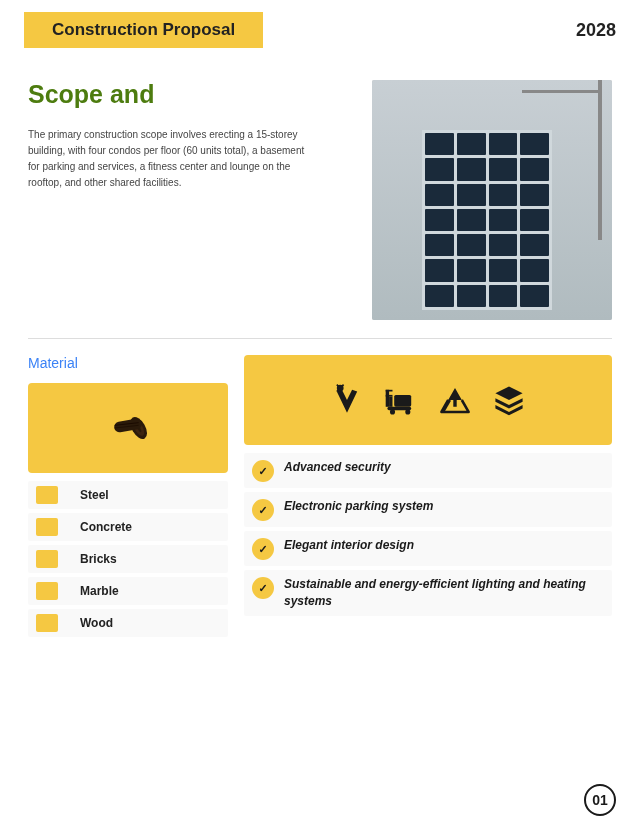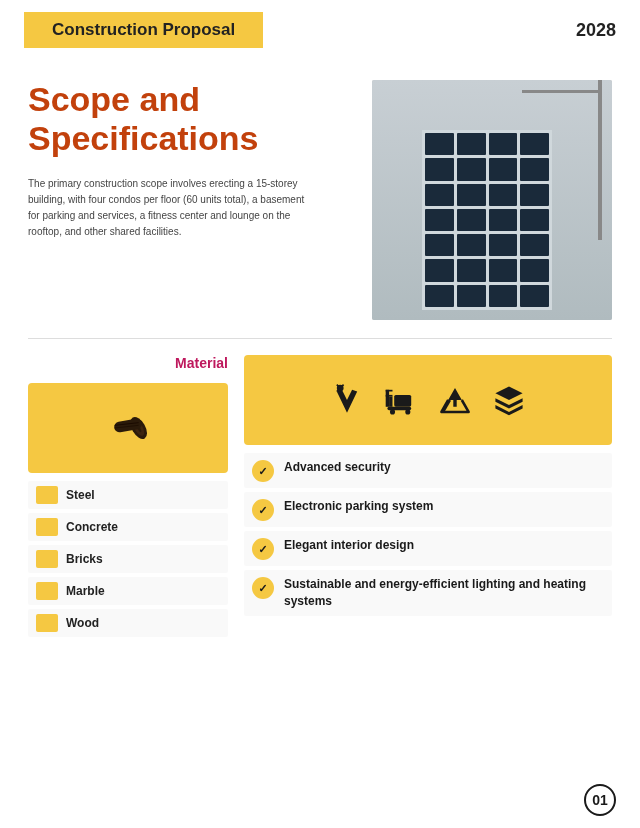--- a/index.html
+++ b/index.html
@@ -37,23 +37,23 @@
     
     .main {
       padding: 20px 28px 0 28px;
       display: flex;
       gap: 20px;
     }
     .main-left {
       flex: 1;
     }
     .page-title {
-      font-size: 34px;
+      font-size: 25px;
       font-weight: 900;
-      color: #c2410c;
+      color: #4d7c0f;
       line-height: 1.15;
       margin-bottom: 18px;
     }
     .page-description {
       font-size: 10px;
       color: #444;
       line-height: 1.6;
       max-width: 290px;
     }
     .main-right {
@@ -119,43 +119,43 @@
       gap: 16px;
     }
 
     
     .material-col {
       width: 200px;
       flex-shrink: 0;
     }
     .col-title {
       font-size: 14px;
-      font-weight: 700;
-      color: #be185d;
-      text-align: right;
+      font-weight: 400;
+      color: #3b82f6;
+      text-align: left;
       margin-bottom: 12px;
     }
     .material-icon-box {
       background: #f5c842;
       border-radius: 4px;
       height: 90px;
       display: flex;
       align-items: center;
       justify-content: center;
       margin-bottom: 8px;
     }
     .material-list {
       display: flex;
       flex-direction: column;
       gap: 4px;
     }
     .material-item {
       display: flex;
       align-items: center;
-      gap: 8px;
+      gap: 22px;
       padding: 5px 8px;
       background: #f9f9f9;
       border-radius: 2px;
     }
     .material-color-bar {
       width: 22px;
       height: 18px;
       background: #f5c842;
       border-radius: 2px;
       flex-shrink: 0;
@@ -207,20 +207,21 @@
     .feature-check-mark {
       color: #1a1a1a;
       font-size: 11px;
       font-weight: bold;
     }
     .feature-text {
       font-size: 12px;
       font-weight: 700;
       color: #1a1a1a;
       line-height: 1.4;
+      font-style: italic;
     }
 
     
     .page-number {
       position: absolute;
       bottom: 12px;
       right: 24px;
       width: 32px;
       height: 32px;
       border-radius: 50%;
@@ -248,21 +249,20 @@
 
 <div class="header">
   <div class="header-title-bar">Construction Proposal</div>
   <div class="header-year">2028</div>
 </div>
 
 <div class="main">
   <div class="main-left">
     <h1 class="page-title">
       <span>Scope and</span><br>
-      <span>Specifications</span>
     </h1>
     <p class="page-description">The primary construction scope involves erecting a 15-storey building, with four condos per floor (60 units total), a basement for parking and services, a fitness center and lounge on the rooftop, and other shared facilities.</p>
   </div>
   <div class="main-right">
     <div class="sky-bg"></div>
     <div class="building-structure">
 
       <div class="building-window"></div>
         <div class="building-window"></div>
         <div class="building-window"></div>

